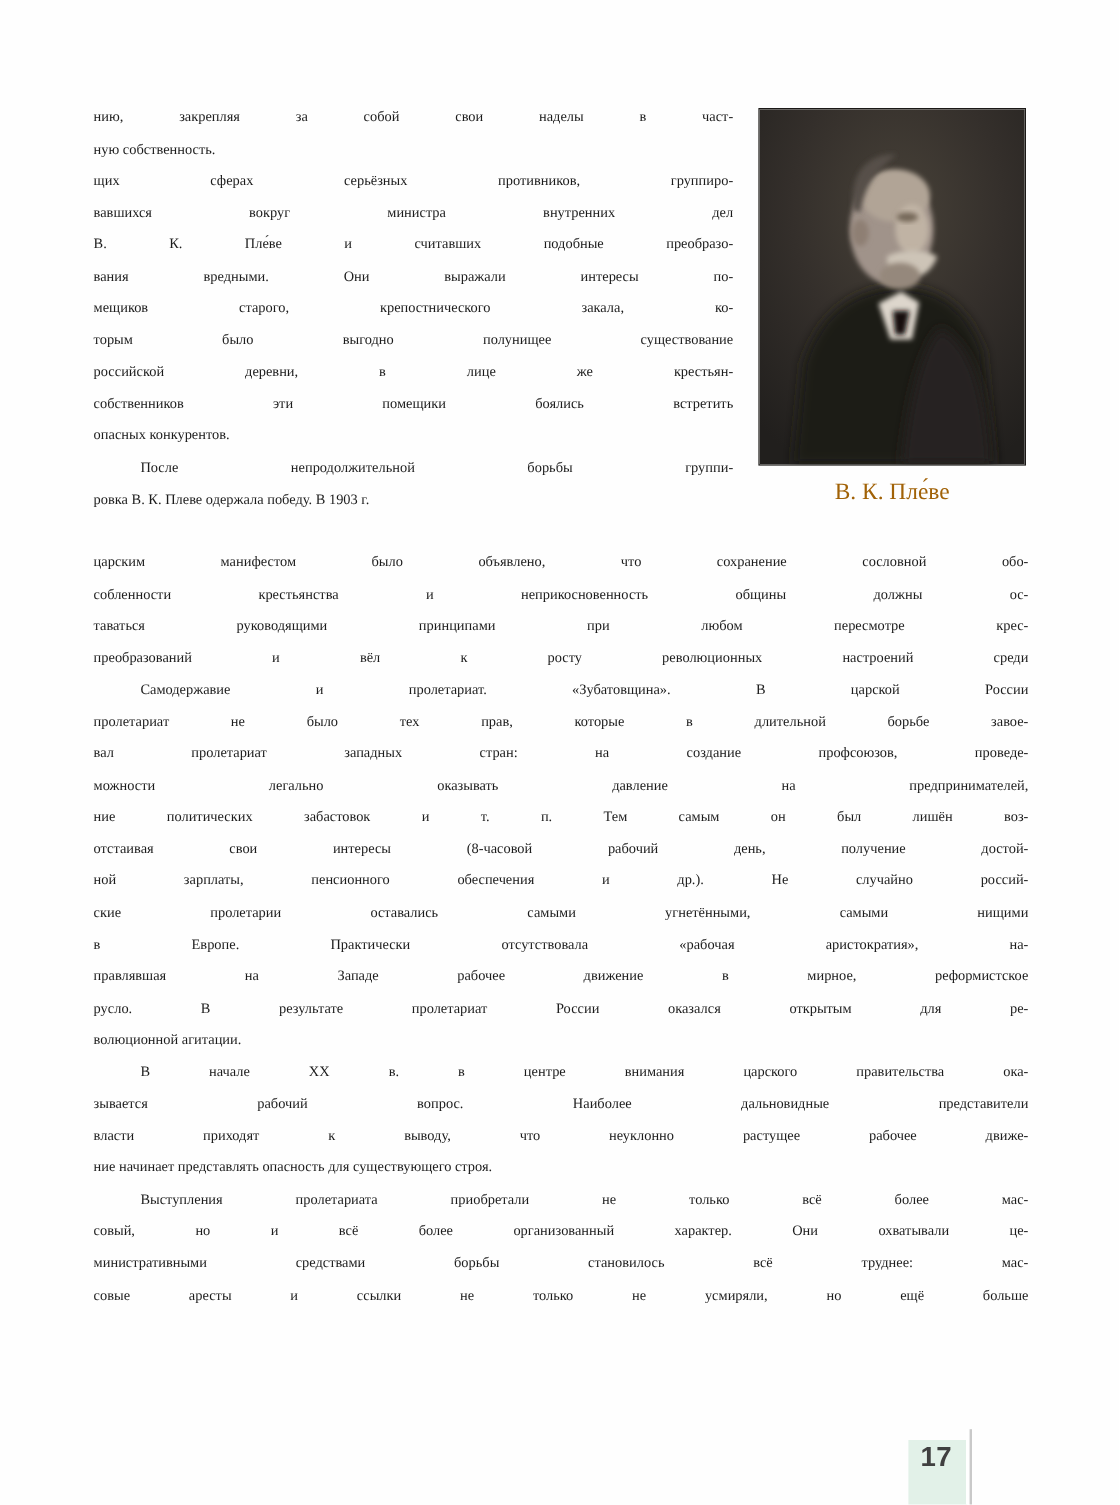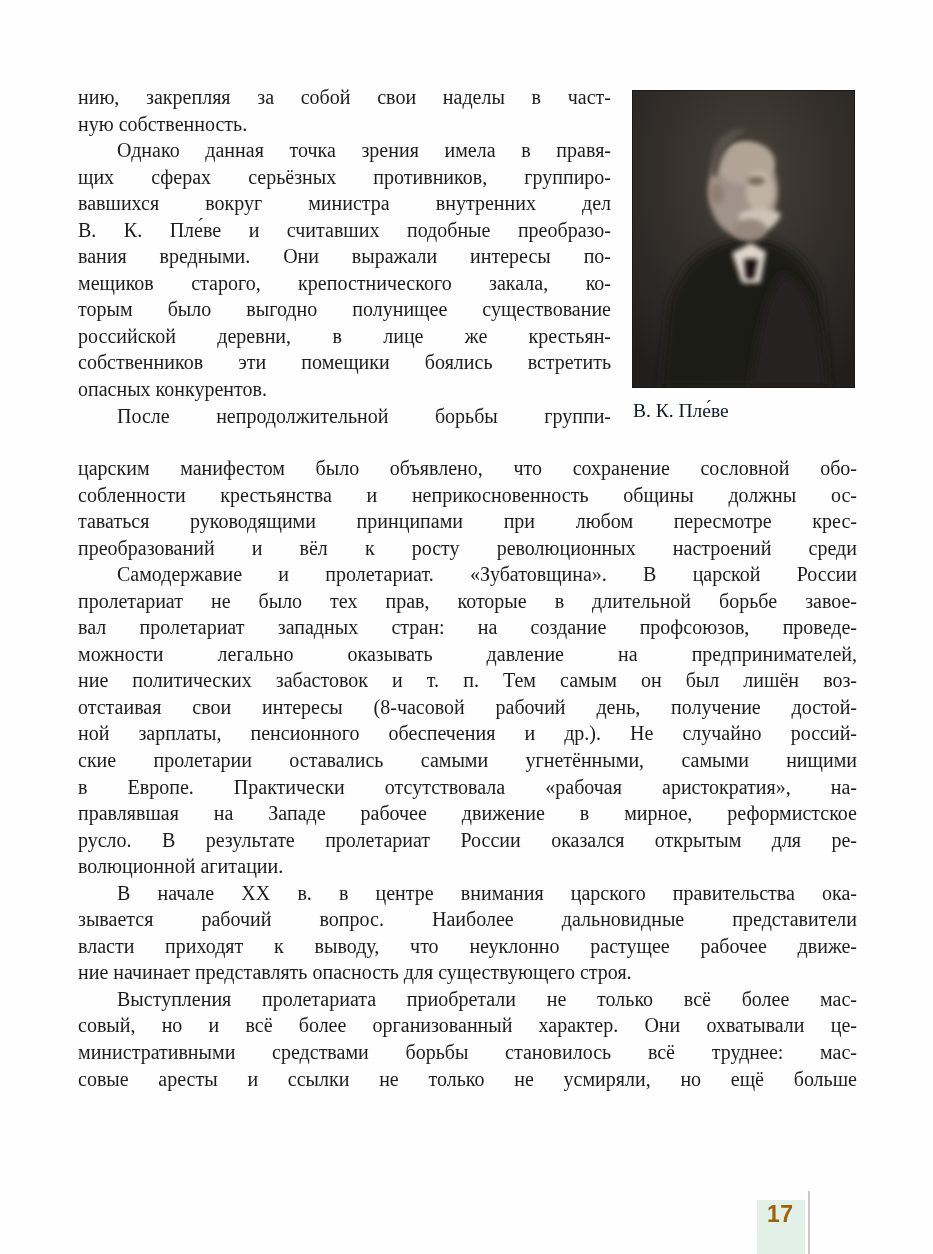--- a/index.html
+++ b/index.html
@@ -11,43 +11,44 @@
     overflow: hidden;
     font-family: "Liberation Serif", "DejaVu Serif", serif;
     color: #1c1c1c;
   }
   .textcol { position: absolute; }
   #narrow-col { left: 78px; top: 84px;  width: 533px; }
   #wide-col   { left: 78px; top: 455px; width: 779px; }
   .line {
     height: 26.55px;
     line-height: 26.55px;
-    font-size: 20px;
+    font-size: 12px;
     white-space: normal;
     overflow: visible;
   }
   .line.just { text-align: justify; text-align-last: justify; }
   .line.indent { text-indent: 39px; }
   .line .b { font-weight: normal; }
 
   figure.photo {
     position: absolute;
     left: 633px; top: 91px;
     width: 221px; height: 296px;
     margin: 0; padding: 0;
     outline: 1px solid #1b1917;
   }
   figure.photo svg { display: block; width: 100%; height: 100%; }
 
   .caption {
     position: absolute;
     left: 633px; top: 400px;
     width: 221px;
+    text-align: center;
     font-size: 19.5px;
-    color: #0f172a;
+    color: #a16207;
   }
 
   .pagenum-box {
     position: absolute;
     left: 757px; top: 1200px;
     width: 49px; height: 54px;
   }
   .pagenum {
     display: block;
     padding: 1px 0 0 10px;
@@ -65,31 +66,31 @@
   }
 </style>
 </head>
 <body>
 
 <div class="page" style="background: rgb(254, 254, 254); color: rgb(28, 28, 28);">
 
   <div id="narrow-col" class="textcol">
       <div class="line just"><span>нию, закрепляя за собой свои наделы в част-</span></div>
       <div class="line"><span>ную собственность.</span></div>
-      <div class="line indent just"><span>Однако данная точка зрения имела в правя-</span></div>
       <div class="line just"><span>щих сферах серьёзных противников, группиро-</span></div>
       <div class="line just"><span>вавшихся вокруг министра внутренних дел</span></div>
       <div class="line just"><span>В. К. Пле́ве и считавших подобные преобразо-</span></div>
       <div class="line just"><span>вания вредными. Они выражали интересы по-</span></div>
       <div class="line just"><span>мещиков старого, крепостнического закала, ко-</span></div>
       <div class="line just"><span>торым было выгодно полунищее существование</span></div>
       <div class="line just"><span>российской деревни, в лице же крестьян-</span></div>
       <div class="line just"><span>собственников эти помещики боялись встретить</span></div>
       <div class="line"><span>опасных конкурентов.</span></div>
       <div class="line indent just"><span>После непродолжительной борьбы группи-</span></div>
+      <div class="line"><span>ровка В. К. Плеве одержала победу. В 1903 г.</span></div>
     </div>
 
   <div id="wide-col" class="textcol">
       <div class="line just"><span>царским манифестом было объявлено, что сохранение сословной обо-</span></div>
       <div class="line just"><span>собленности крестьянства и неприкосновенность общины должны ос-</span></div>
       <div class="line just"><span>таваться руководящими принципами при любом пересмотре крес-</span></div>
       <div class="line just"><span>преобразований и вёл к росту революционных настроений среди</span></div>
       <div class="line indent just"><span class="b">Самодержавие и пролетариат. «Зубатовщина».</span><span> В царской России</span></div>
       <div class="line just"><span>пролетариат не было тех прав, которые в длительной борьбе завое-</span></div>
       <div class="line just"><span>вал пролетариат западных стран: на создание профсоюзов, проведе-</span></div>
@@ -139,18 +140,18 @@
       <path d="M106,123 C117,116 139,116 148,123 C143,136 134,141 126,139 C115,141 106,134 106,123 Z" fill="#cdc4b7" filter="url(#soft)"></path>
       <ellipse cx="117" cy="139" rx="17" ry="11" fill="#95887b" filter="url(#soft)"></ellipse>
       <path d="M99,162 L118,152 L133,161 L127,192 L109,192 Z" fill="#ddd6cc" filter="url(#soft)"></path>
       <path d="M111,168 L125,168 L121,188 L113,188 Z" fill="#15100c" filter="url(#soft)"></path>
     </svg>
   </figure>
 
   <figcaption class="caption">В. К. Пле́ве</figcaption>
 
   <div class="pagenum-box" style="background: rgb(226, 241, 232);">
-    <span class="pagenum" style="color: #a16207;">17</span>
+    <span class="pagenum" style="color: #404040;">17</span>
   </div>
 
   <div class="edge-line"></div>
 
 </div>
 
 </body></html>

